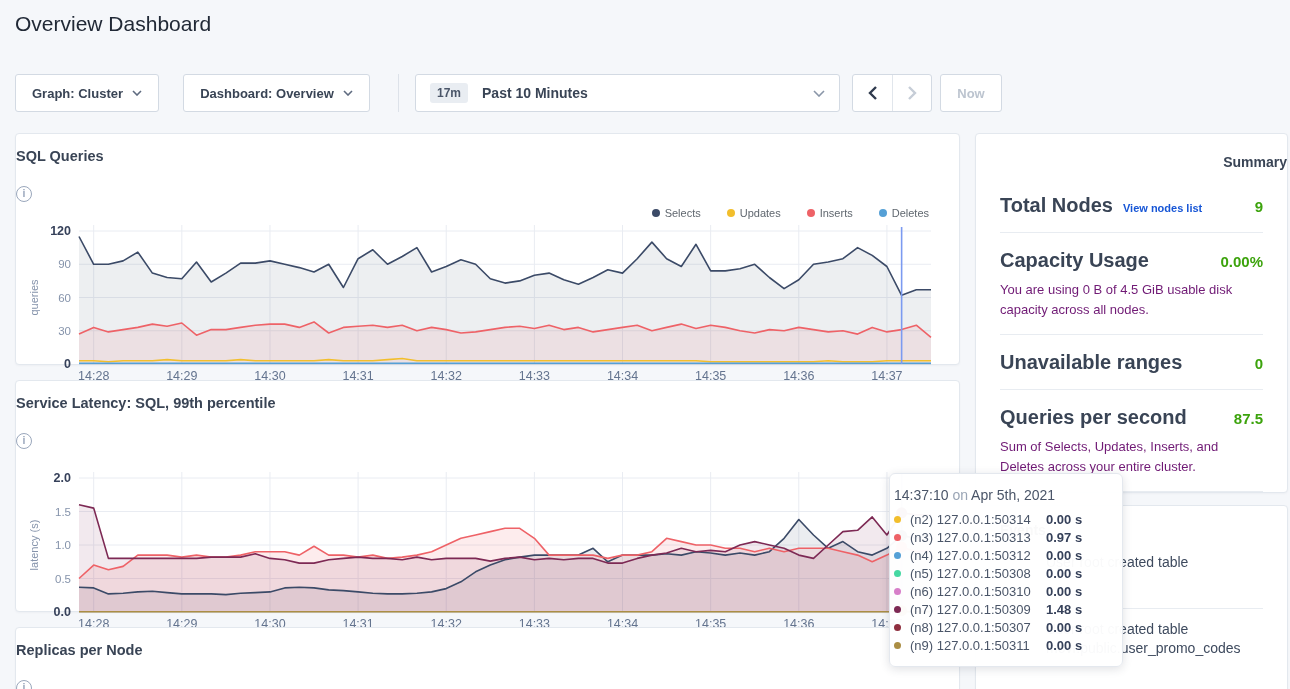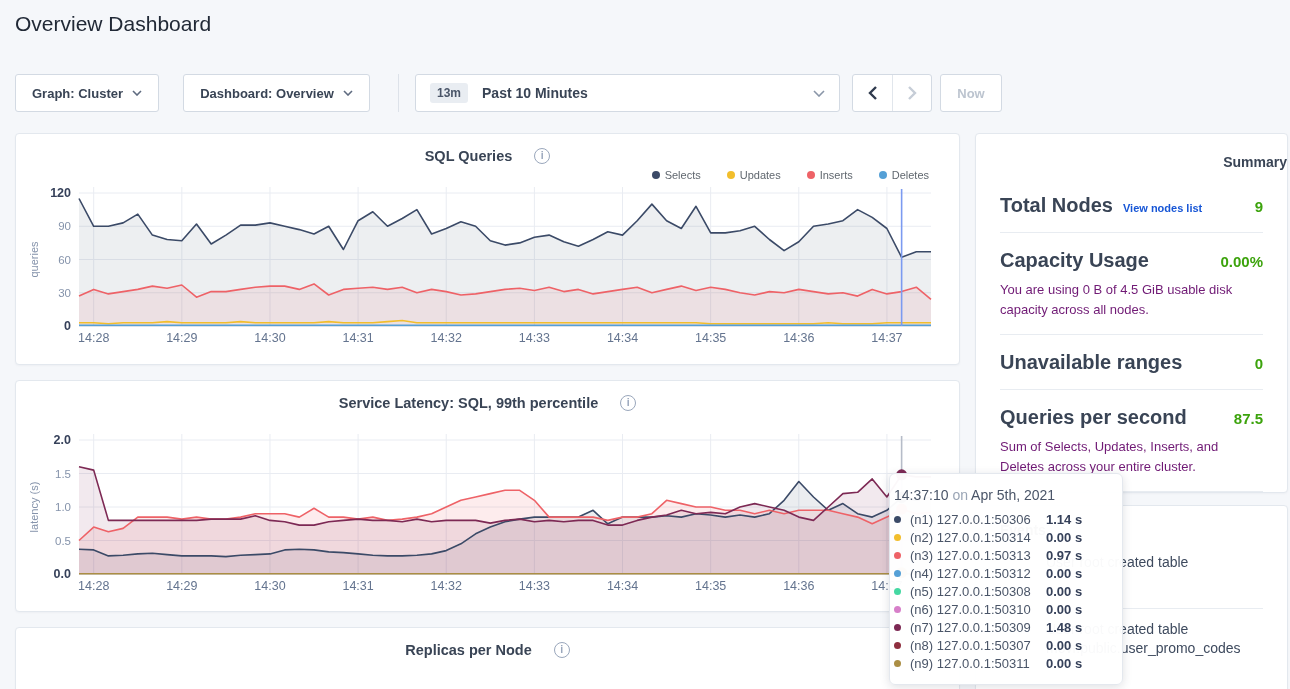--- a/index.html
+++ b/index.html
@@ -23,21 +23,21 @@
   .now-btn{margin-left:8px;width:62px;justify-content:center;color:#bcc4cf;}
 
   
   .card{position:absolute;background:#fff;border:1px solid #e3e8ee;border-radius:4px;box-shadow:0 1px 2px rgba(50,60,80,.04);box-sizing:border-box;}
   #card-sql{left:15px;top:133px;width:945px;height:232px;}
   #card-lat{left:15px;top:380px;width:945px;height:232px;}
   #card-rep{left:15px;top:627px;width:945px;height:260px;}
   #card-summary{left:975px;top:133px;width:313px;height:360px;}
   #card-events{left:975px;top:505px;width:313px;height:250px;}
 
-  .chart-title{display:flex;justify-content:center;align-items:flex-start;gap:22px;margin-top:14px;font-size:14.5px;font-weight:700;color:#394455;}
+  .chart-title{display:flex;justify-content:center;align-items:flex-start;gap:22px;margin-top:14px;font-size:14.5px;font-weight:700;color:#394455;flex-direction:column;}
   .info-icon{box-sizing:border-box;width:16px;height:16px;border:1px solid #9aa7bc;border-radius:50%;color:#9aa7bc;
              font-size:10.5px;line-height:13px;text-align:center;font-weight:600;}
   .legend{display:flex;justify-content:flex-end;gap:26px;margin:5px 30px 0 0;font-size:11px;color:#60676f;height:12px;text-align:center;}
   .legend-item{display:flex;align-items:center;gap:5px;cursor:pointer;}
   .ldot{width:8px;height:8px;border-radius:50%;}
   svg.chart{display:block;margin-top:3px;}
 
   
   .sum-title{text-align:right;font-weight:700;font-size:14px;margin-top:20px;}
   .sum-body{padding:0 24px;margin-top:8px;}
@@ -82,21 +82,21 @@
         </svg>
     </button>
     <button class="btn dash-btn">
       <span>Dashboard: Overview</span>
       <svg width="10" height="6">
           <polyline points="1,1 5,5 9,1" stroke="#5f6b80" stroke-width="1.6" fill="none"></polyline>
         </svg>
     </button>
     <div class="vdiv"></div>
     <button class="btn timepicker">
-      <span class="time-badge">13m</span>
+      <span class="time-badge">17m</span>
       <span class="time-label">Past 10 Minutes</span>
       <svg class="tp-chev" width="12" height="7">
           <polyline points="1,1 6,6 11,1" stroke="#8a96a8" stroke-width="1.6" fill="none"></polyline>
         </svg>
     </button>
     <div class="pager">
       <button>
         <svg width="11" height="16">
             <polyline points="9,2 3,8 9,14" stroke="#2f3a4d" stroke-width="2.4" fill="none"></polyline>
           </svg>
@@ -288,25 +288,20 @@
   </div>
 
   <div class="tooltip">
     <div class="tip-head">
       <span>14:37:10</span>
       <span class="tip-on"> <span>on</span> </span>
       <span>Apr 5th, 2021</span>
     </div>
     <div id="tip-rows">
         <div class="tip-row">
-          <span class="tip-dot" style="background: rgb(59, 74, 103);"></span>
-          <span class="tip-addr">(n1) 127.0.0.1:50306</span>
-          <span class="tip-val">1.14 s</span>
-        </div>
-        <div class="tip-row">
           <span class="tip-dot" style="background: rgb(242, 190, 44);"></span>
           <span class="tip-addr">(n2) 127.0.0.1:50314</span>
           <span class="tip-val">0.00 s</span>
         </div>
         <div class="tip-row">
           <span class="tip-dot" style="background: rgb(238, 98, 103);"></span>
           <span class="tip-addr">(n3) 127.0.0.1:50313</span>
           <span class="tip-val">0.97 s</span>
         </div>
         <div class="tip-row">

